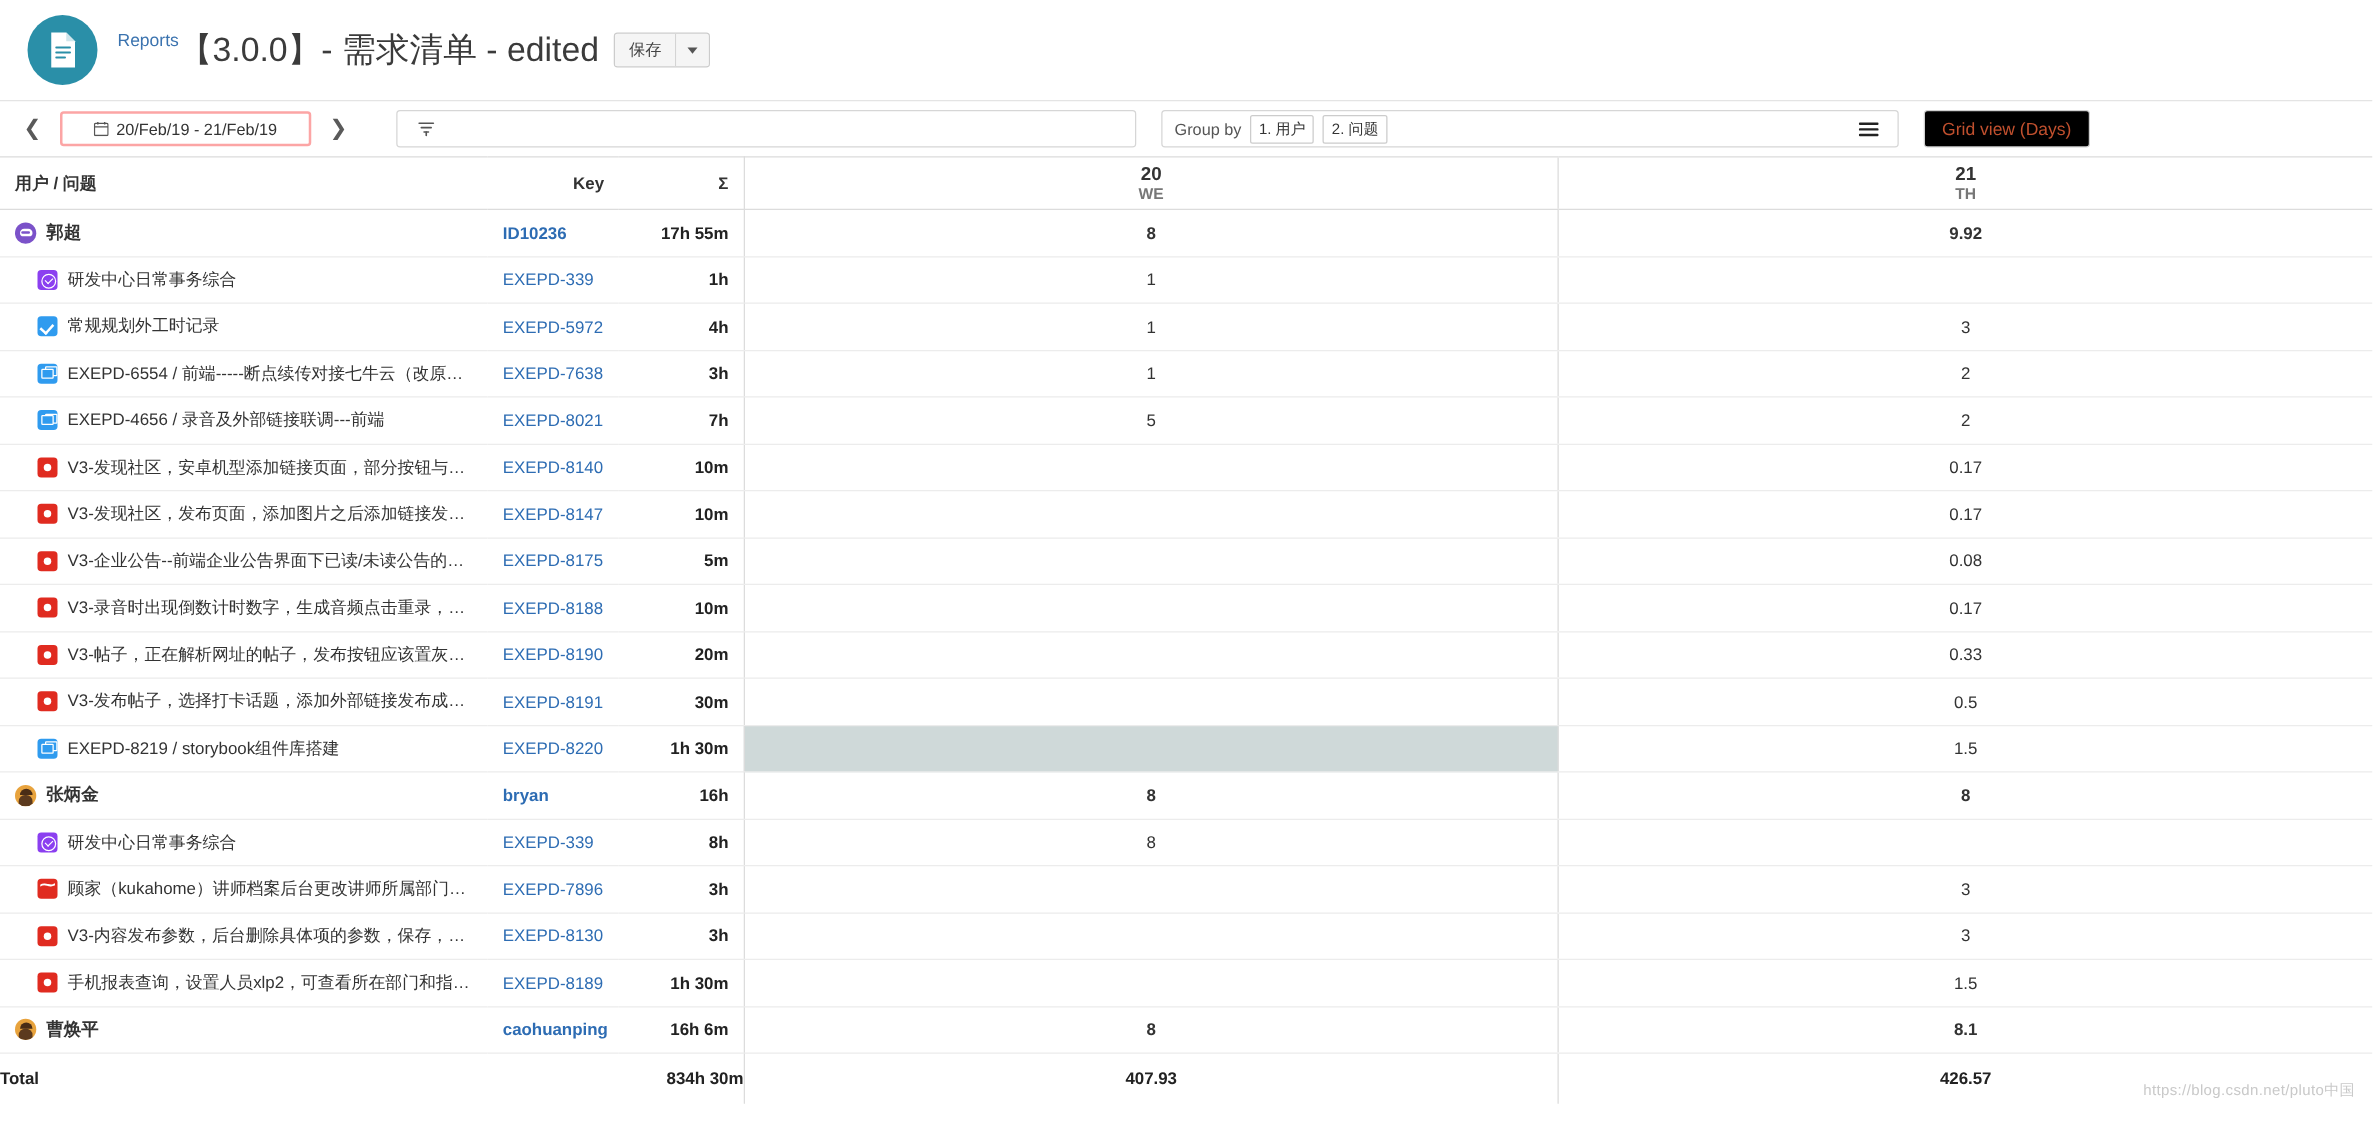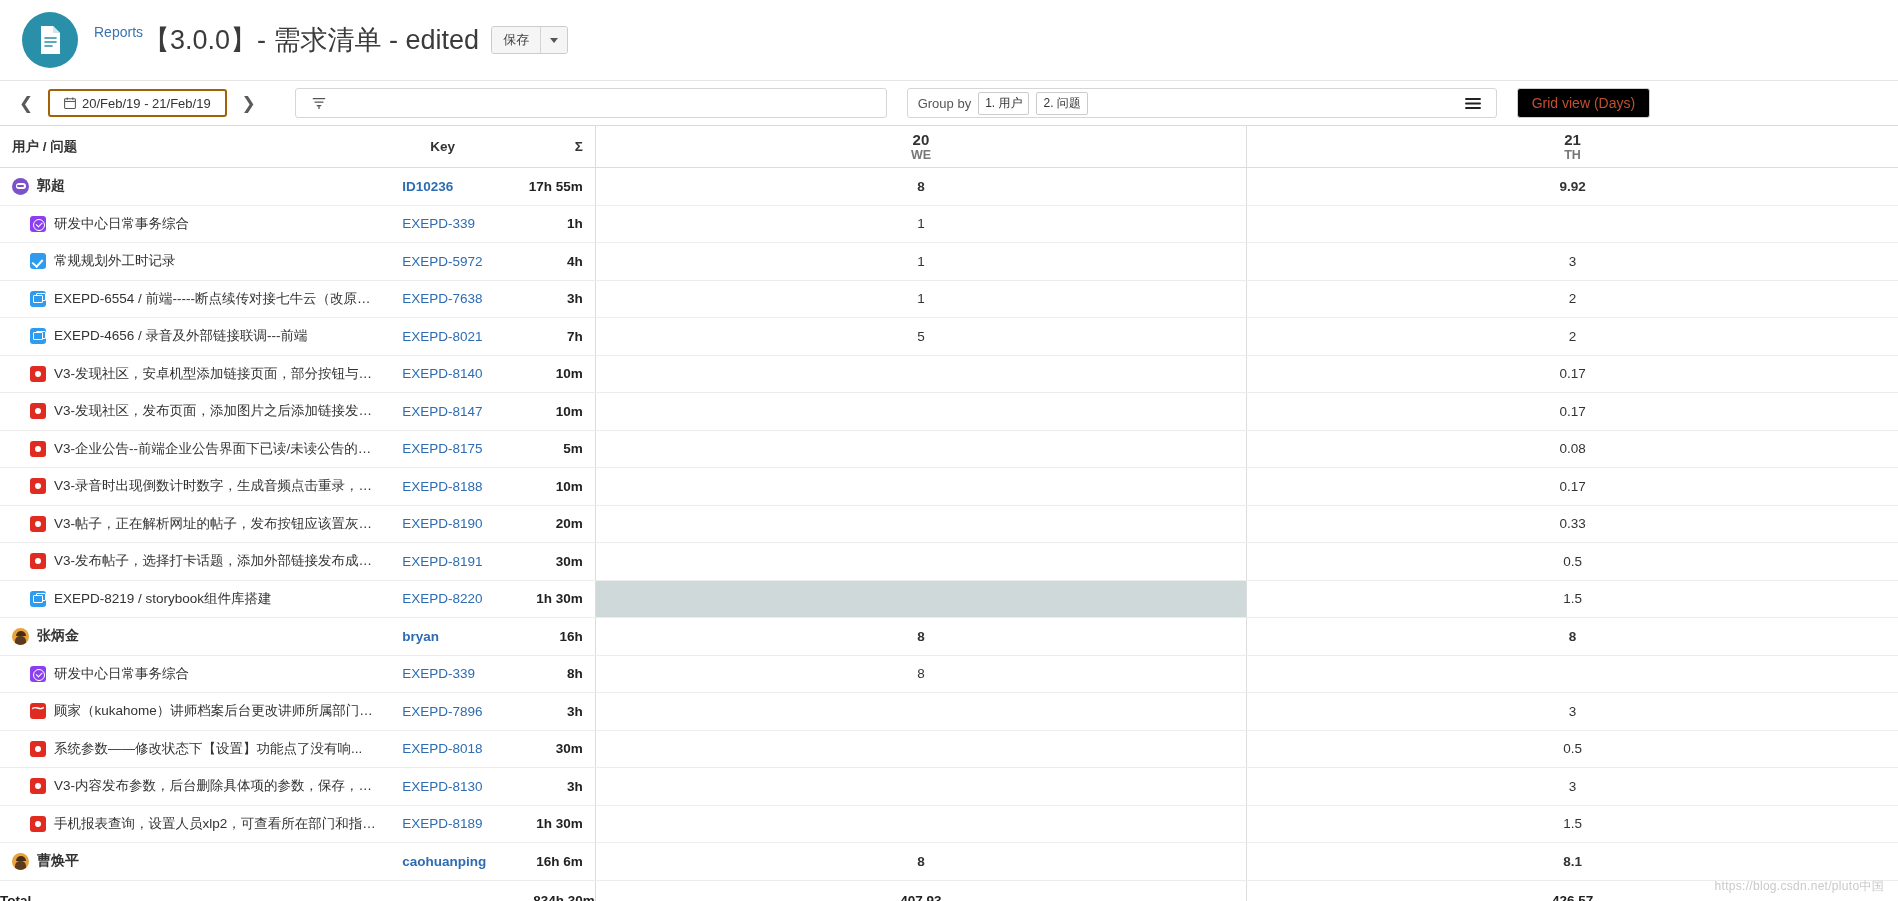--- a/index.html
+++ b/index.html
@@ -121,25 +121,25 @@
   }
   .nav-arrow {
     width: 28px; height: 30px;
     display: flex; align-items: center; justify-content: center;
     color: #5a5a5a;
     font-size: 17px;
     cursor: pointer;
     user-select: none;
   }
   .date-range {
-    border: 2px solid #a16207;
+    border: 2px solid #fca5a5;
     border-radius: 3px;
     height: 28px;
     display: flex; align-items: center; gap: 6px;
-    padding: 0 14px;
+    padding: 0 25px;
     font-size: 13px;
     color: #333;
     cursor: pointer;
     background: #fff;
   }
   .filter-box {
     flex: 0 0 592px;
     height: 30px;
     border: 1px solid #d6d6d6;
     border-radius: 3px;
@@ -215,21 +215,21 @@
   table.grid thead th {
     border-top: 1px solid #dcdcdc;
     border-bottom: 1px solid #dcdcdc;
     height: 42px;
     font-weight: bold;
     color: #333;
     padding: 0 12px;
     background: #fff;
   }
   th.c-name { width: 390px; text-align: left; }
-  th.c-key  { width: 105px; text-align: center; }
+  th.c-key  { width: 105px; text-align: right; }
   th.c-sum  { width: 100px; text-align: right; border-right: 1px solid #dcdcdc; }
   th.c-day  { width: 651px; text-align: center; font-weight: normal; }
   th.c-day.d2 { border-left: 1px solid #dcdcdc; }
 
   .day-num { font-size: 15px; font-weight: bold; color: #333; display: block; line-height: 16px; }
   .day-dow { font-size: 12.5px; color: #777; display: block; line-height: 14px; }
 
   table.grid tbody tr { height: 37.5px; }
   table.grid tbody td {
     border-bottom: 1px solid #ececec;
@@ -378,21 +378,21 @@
     font-weight: bold;
     color: #222;
     height: 40px;
     background: #fff;
   }
   tr.total-row td.c-name { font-weight: bold; }
 
   .watermark {
     position: absolute;
     right: 14px;
-    bottom: 6px;
+    bottom: 20px;
     font-size: 12px;
     color: #c9c9c9;
     letter-spacing: .3px;
     user-select: none;
   }
   .page { position: relative; width: 1898px; height: 901px; overflow: hidden; }
 </style>
 </head>
 <body>
 
@@ -661,32 +661,20 @@
             </td>
             <td class="c-key"><span class="key-link">EXEPD-7896</span></td>
             <td class="c-sum">3h</td>
             <td class="c-day d1"></td>
             <td class="c-day d2">3</td>
           </tr>
           <tr class="item-row">
             <td class="c-name">
               <div class="cellflex indent">
                 <span class="ic ic-bug"></span>
-                <span class="row-label">系统参数——修改状态下【设置】功能点了没有响...</span>
-              </div>
-            </td>
-            <td class="c-key"><span class="key-link">EXEPD-8018</span></td>
-            <td class="c-sum">30m</td>
-            <td class="c-day d1"></td>
-            <td class="c-day d2">0.5</td>
-          </tr>
-          <tr class="item-row">
-            <td class="c-name">
-              <div class="cellflex indent">
-                <span class="ic ic-bug"></span>
                 <span class="row-label">V3-内容发布参数，后台删除具体项的参数，保存，前...</span>
               </div>
             </td>
             <td class="c-key"><span class="key-link">EXEPD-8130</span></td>
             <td class="c-sum">3h</td>
             <td class="c-day d1"></td>
             <td class="c-day d2">3</td>
           </tr>
           <tr class="item-row">
             <td class="c-name">

